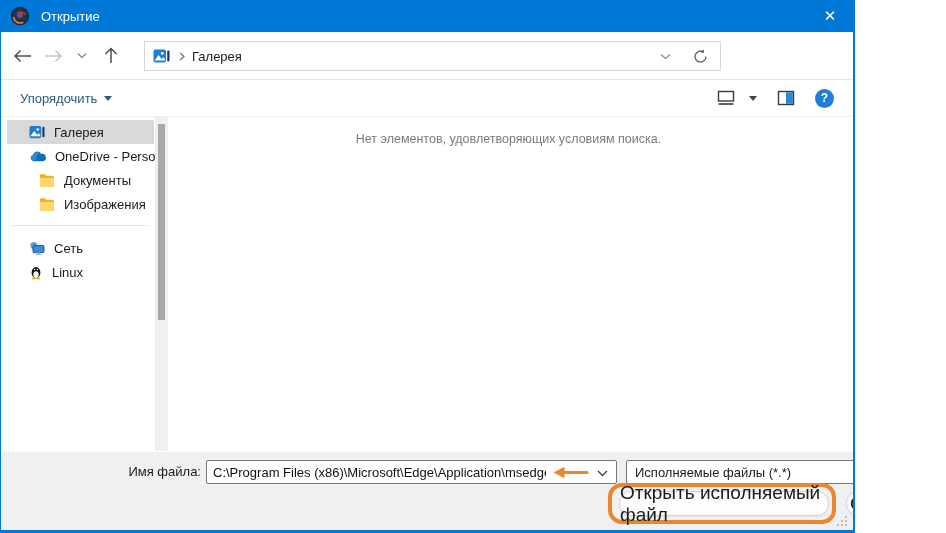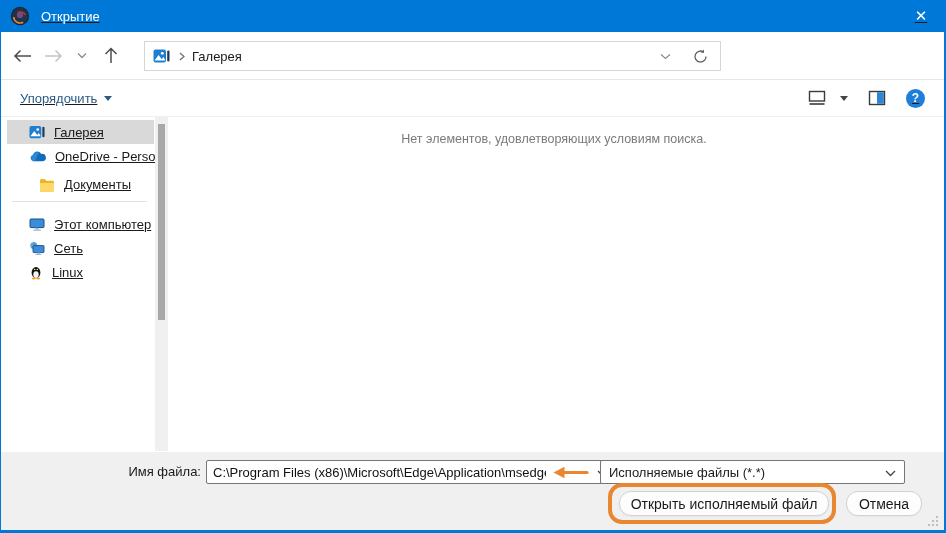--- a/index.html
+++ b/index.html
@@ -1,20 +1,20 @@
 <!DOCTYPE html>
 <html><head>
 <meta charset="utf-8">
 <style>
   * { margin:0; padding:0; box-sizing:border-box; }
   html,body { background:#fff; }
   body { font-family:"Liberation Sans", sans-serif; font-size:13px; color:#1a1a1a; }
 
-  .window { position:relative; width:946px; height:533px; background:#fff; overflow:hidden;
-            border-left:1px solid #0078d7; border-right:2px solid #0078d7; border-bottom:3px solid #0078d7;text-decoration:underline; }
+  .window { position:relative; width:855px; height:533px; background:#fff; overflow:hidden;
+            border-left:1px solid #0078d7; border-right:2px solid #0078d7; border-bottom:3px solid #0078d7; }
 
   
   .titlebar { height:32px; background:#0078d7; display:flex; align-items:center; }
   .app-icon { width:20px; height:20px; margin-left:9px; flex:0 0 auto; }
   .titlebar-title { color:#fff; margin-left:11px; font-size:13px; }
   .close-btn { margin-left:auto; width:46px; height:32px; display:flex; align-items:center; justify-content:center;
                color:#fff; font-size:15px; cursor:pointer; }
 
   
   .navbar { position:relative; height:48px; background:#fff; border-bottom:1px solid #e6e6e6; }
@@ -43,45 +43,45 @@
   .toolbar-right { margin-left:auto; display:flex; align-items:center; }
   .tb-gap { width:14px; } .tb-gap-lg { width:20px; }
   .help-circle { width:19px; height:19px; border-radius:50%; background:#1d7fd7; color:#fff; font-size:12px;
                  font-weight:bold; display:flex; align-items:center; justify-content:center; }
 
   
   .content { position:relative; display:flex; height:334px; background:#fff; }
   .sidebar { width:154px; padding-top:3px; flex:0 0 auto; }
   .sb-row { height:24px; display:flex; align-items:center; margin-left:6px; width:147px; padding-left:22px; gap:9px;
             cursor:pointer; white-space:nowrap; }
-  .sb-row.indent { padding-left:32px;align-items:flex-end; }
+  .sb-row.indent { padding-left:32px; }
   .sb-row.selected { background:#d9d9d9; }
   .sb-row svg { flex:0 0 auto; }
   .sb-sep { height:1px; background:#e3e3e3; margin:9px 8px 10px 11px; }
   .sb-scroll { width:13px; background:#f0f0f0; position:relative; flex:0 0 auto; }
   .sb-thumb { position:absolute; left:3px; top:7px; width:7px; height:196px; background:#a8a8a8; }
   .main { flex:1; position:relative; background:#fff; }
   .empty-msg { position:absolute; top:15px; left:0; right:4px; text-align:center; color:#7a7a7a; font-size:12.5px; }
 
   
   .footer { position:absolute; left:0; right:0; top:452px; bottom:0; background:#f0f0f0; }
   .fn-label { position:absolute; left:100px; top:12px; width:100px; text-align:right; }
   .combo { position:absolute; height:24px; background:#fff; border:1px solid #767676; border-radius:2px;
            display:flex; align-items:center; }
   .fn-input { left:205px; top:8px; width:411px; }
   .fn-input input { border:none; outline:none; flex:1; font:13px "Liberation Sans",sans-serif; color:#111;
                     padding:0 70px 0 6px; background:transparent; min-width:0; }
   .arrow-annot { position:absolute; right:27px; top:5px; }
   .combo-caret { position:absolute; right:8px; top:9px; }
-  .ft-select { left:599px; top:8px; width:305px; padding-left:8px; cursor:pointer; }
+  .ft-select { left:625px; top:8px; width:305px; padding-left:8px; cursor:pointer; }
 
   .open-ring { position:absolute; left:607px; top:31px; width:228px; height:41px; border:4px solid #e8872f;
                border-radius:14px; pointer-events:none; }
   .btn { position:absolute; height:25px; background:#fdfdfd; border:1px solid #d2d2d2; border-radius:12px;
-         display:flex; align-items:center; justify-content:center; font-size:14px; color:#1a1a1a; cursor:pointer;
+         display:flex; align-items:center; justify-content:center; font-size:19px; color:#1a1a1a; cursor:pointer;
          box-shadow:0 1px 1px rgba(0,0,0,0.04); }
   .btn-open { left:618px; top:39px; width:210px; }
   .btn-cancel { left:845px; top:39px; width:76px; }
   .grip { position:absolute; right:5px; bottom:3px; }
 </style>
 </head>
 <body>
 
 <div class="window">
 
@@ -202,31 +202,30 @@
       </div>
 
       <div class="sb-row indent">
         <svg width="16" height="14" viewBox="0 0 16 14">
           <path d="M1 2.5C1 1.7 1.7 1 2.5 1h3.2l1.6 1.7h6.2c.8 0 1.5.7 1.5 1.5v8c0 .8-.7 1.5-1.5 1.5h-11A1.5 1.5 0 0 1 1 12.2z" fill="#f0b429"></path>
           <path d="M1 5h14v7.2c0 .8-.7 1.5-1.5 1.5h-11A1.5 1.5 0 0 1 1 12.2z" fill="#ffd868"></path>
         </svg>
         <span>Документы</span>
       </div>
 
+      <div class="sb-row indent">
+        <svg width="16" height="14" viewBox="0 0 16 14">
+          <path d="M1 2.5C1 1.7 1.7 1 2.5 1h3.2l1.6 1.7h6.2c.8 0 1.5.7 1.5 1.5v8c0 .8-.7 1.5-1.5 1.5h-11A1.5 1.5 0 0 1 1 12.2z" fill="#f0b429"></path>
+          <path d="M1 5h14v7.2c0 .8-.7 1.5-1.5 1.5h-11A1.5 1.5 0 0 1 1 12.2z" fill="#ffd868"></path>
+        </svg>
+        <span>Изображения</span>
+      </div>
 
       <div class="sb-sep"></div>
 
-      <div class="sb-row">
-        <svg width="16" height="15" viewBox="0 0 16 15">
-          <rect x="1" y="2" width="14" height="8.6" rx="1" fill="#3a8ddb" stroke="#1b4e80" stroke-width="1"></rect>
-          <rect x="6.3" y="10.8" width="3.4" height="1.8" fill="#9db7d8"></rect>
-          <rect x="4.2" y="12.6" width="7.6" height="1.2" fill="#9db7d8"></rect>
-        </svg>
-        <span>Этот компьютер</span>
-      </div>
 
       <div class="sb-row">
         <svg width="16" height="15" viewBox="0 0 16 15">
           <circle cx="4.8" cy="4.6" r="3.6" fill="#6db2e3"></circle>
           <path d="M2.2 3.2h5.2M2.2 6h5.2M4.8 1a6 6 0 0 1 0 7.2" stroke="#3f89c4" stroke-width="0.7" fill="none"></path>
           <rect x="4" y="4.6" width="11" height="7" rx="0.8" fill="#3a8ddb" stroke="#1b4e80" stroke-width="0.9"></rect>
           <rect x="8.2" y="11.6" width="2.6" height="1.4" fill="#9db7d8"></rect>
           <rect x="6.6" y="13" width="5.8" height="1" fill="#9db7d8"></rect>
         </svg>
         <span>Сеть</span>

